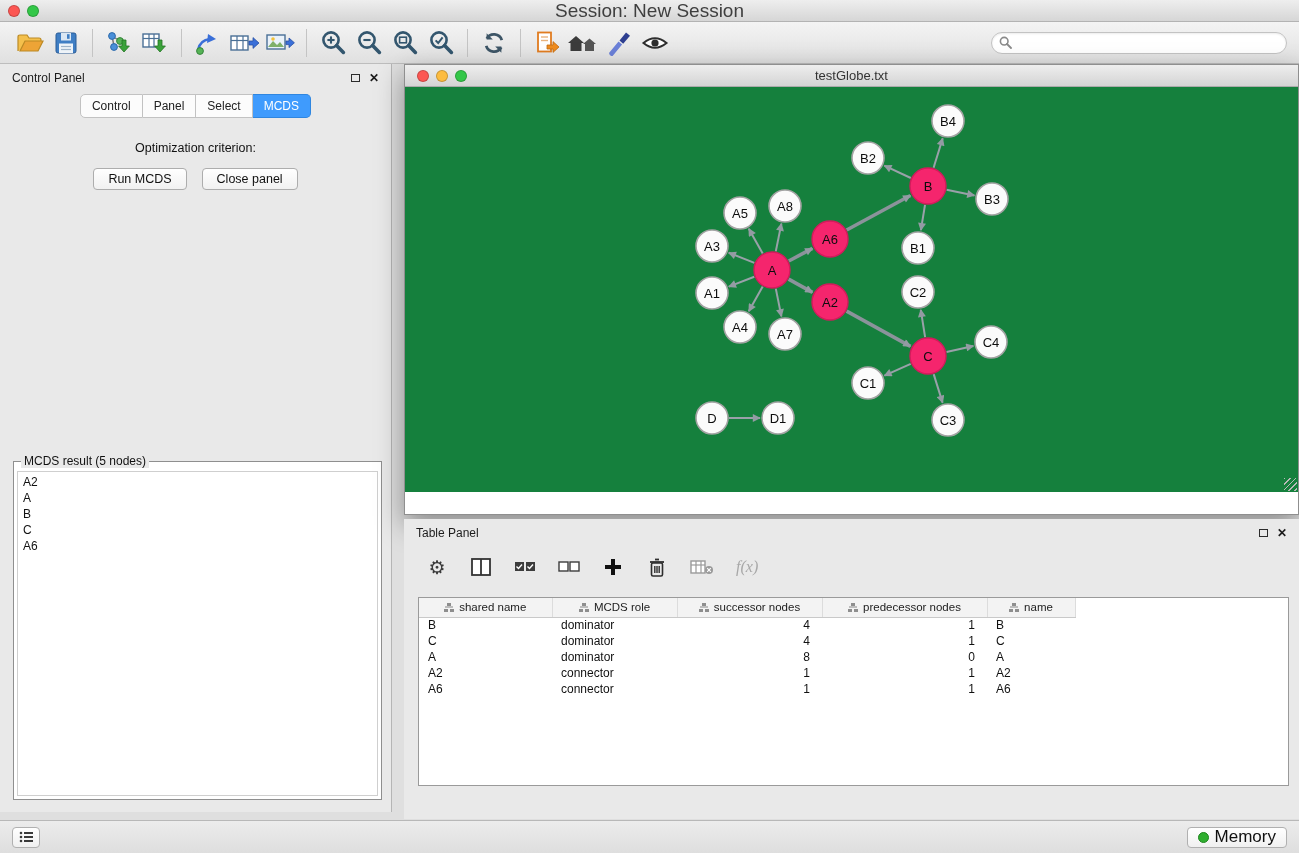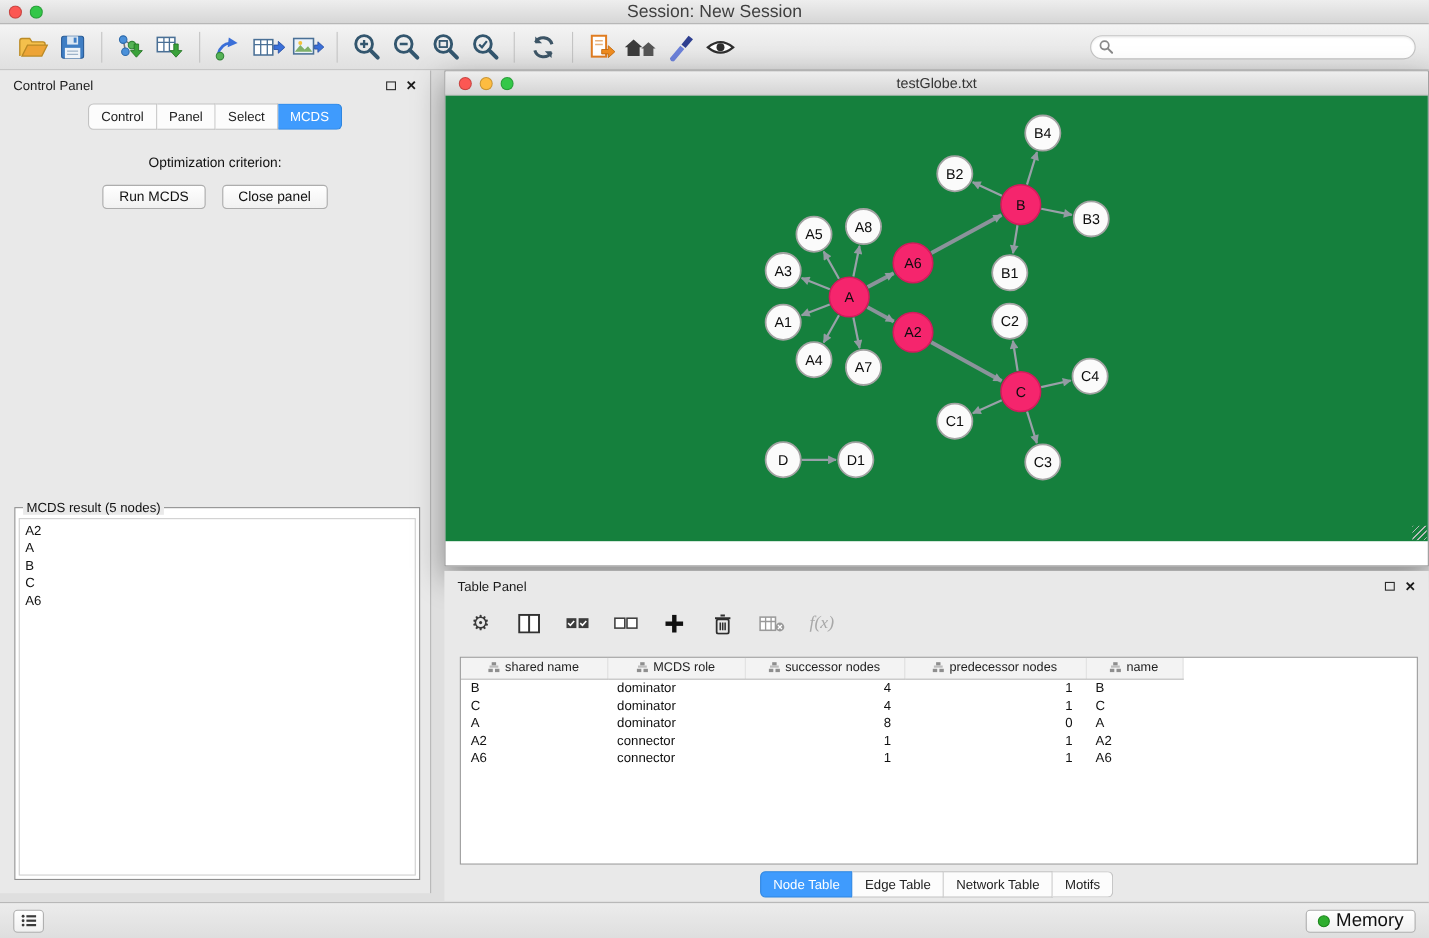--- a/index.html
+++ b/index.html
@@ -6,21 +6,21 @@
   html,body{width:1299px;height:853px;}
   body{font-family:"Liberation Sans",sans-serif;background:#e3e3e3;position:relative;overflow:hidden;color:#222;}
 
   
   .titlebar{height:22px;background:linear-gradient(#eeeeee,#d6d6d6);border-bottom:1px solid #b3b3b3;display:flex;align-items:center;justify-content:center;position:relative;}
   .traffic{position:absolute;left:8px;top:5px;display:flex;gap:7px;}
   .light{width:12px;height:12px;border-radius:50%;border:0.5px solid rgba(0,0,0,.2);}
   .light.red{background:#fc5753;}
   .light.yellow{background:#fdbc40;}
   .light.green{background:#33c748;}
-  .win-title{font-size:16px;color:#3f3f3f;}
+  .win-title{font-size:19px;color:#3f3f3f;}
 
   
   .toolbar{height:42px;background:linear-gradient(#f4f4f4,#e0e0e0);border-bottom:1px solid #bdbdbd;display:flex;align-items:center;padding:0 12px;}
   .tbtn{min-width:36px;height:34px;display:flex;align-items:center;justify-content:center;cursor:default;}
   .tsep{width:1px;height:28px;background:#c4c4c4;margin:0 8px;}
   .searchbox{margin-left:auto;width:296px;height:22px;background:#fff;border:1px solid #c3c3c3;border-radius:12px;display:flex;align-items:center;padding:0 7px;gap:5px;box-shadow:inset 0 1px 2px rgba(0,0,0,.08);}
   .searchbox input{border:none;outline:none;flex:1;font-size:12px;font-family:"Liberation Sans",sans-serif;background:transparent;}
 
   
   .main{position:absolute;top:64px;left:0;width:1299px;height:756px;background:#dfdfdf;}
@@ -498,26 +498,20 @@
             <tr>
               <td>A6</td>
               <td>connector</td>
               <td>1</td>
               <td>1</td>
               <td>A6</td>
             </tr>
           </tbody>
       </table>
     </div>
-    <div class="tp-tabs" id="tp-tabs">
-        <div class="tp-tab active">Node Table</div>
-        <div class="tp-tab">Edge Table</div>
-        <div class="tp-tab">Network Table</div>
-        <div class="tp-tab">Motifs</div>
-      </div>
   </div>
 </div>
 
 <div class="statusbar">
   <div class="status-left-btn">
     <svg width="14" height="12" viewBox="0 0 14 12">
       <circle cx="2" cy="2" r="1.3" fill="#3a3a3a"></circle>
       <rect x="5" y="1" width="9" height="2" fill="#3a3a3a"></rect>
       <circle cx="2" cy="6" r="1.3" fill="#3a3a3a"></circle>
       <rect x="5" y="5" width="9" height="2" fill="#3a3a3a"></rect>

